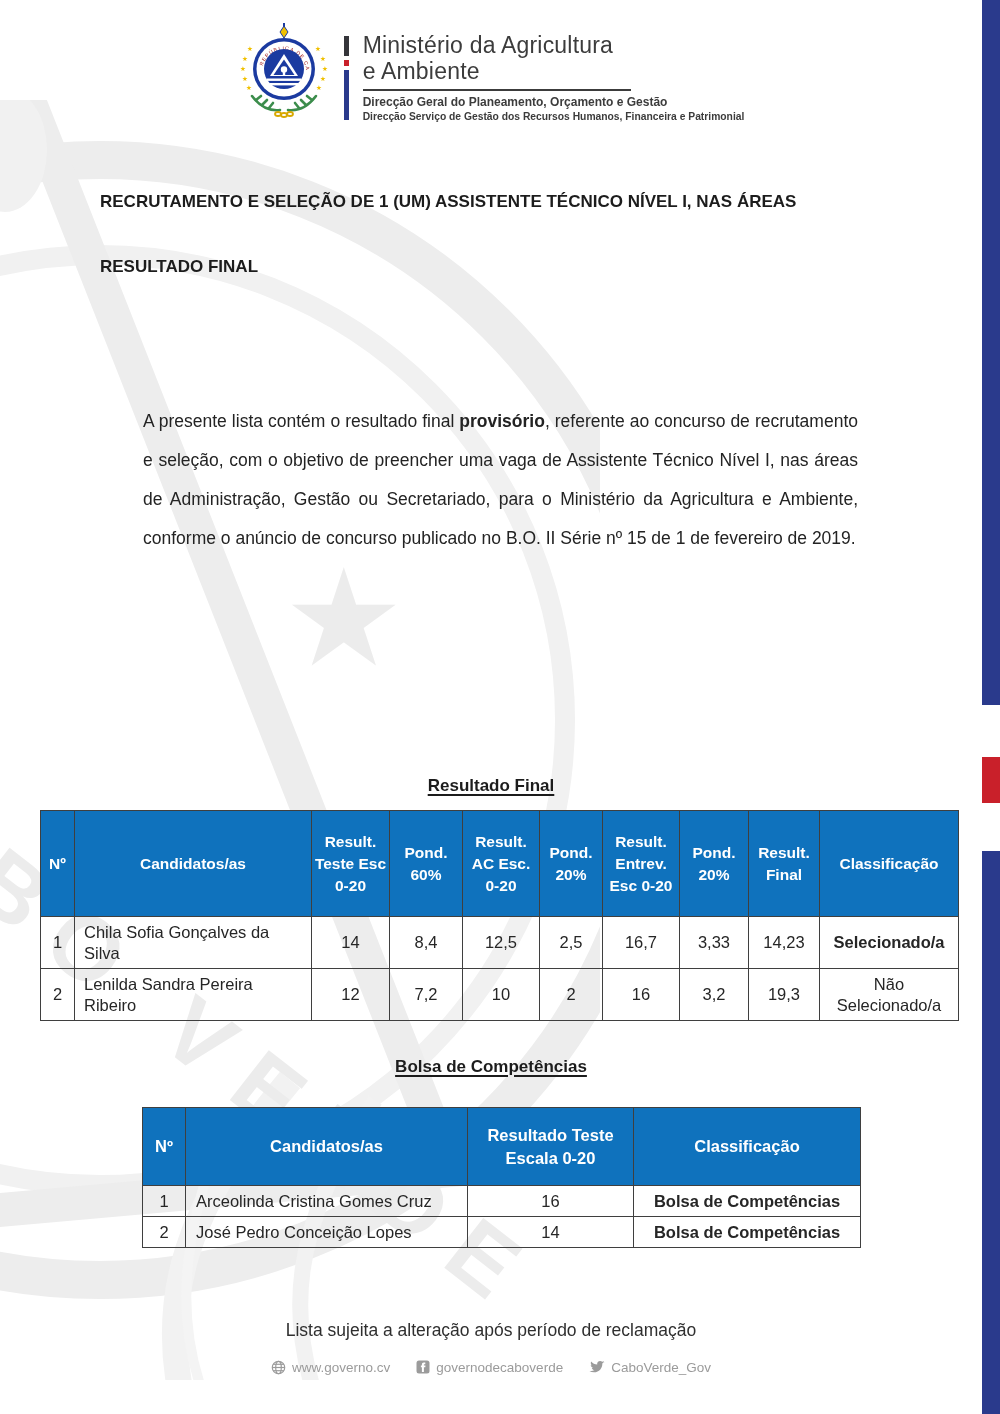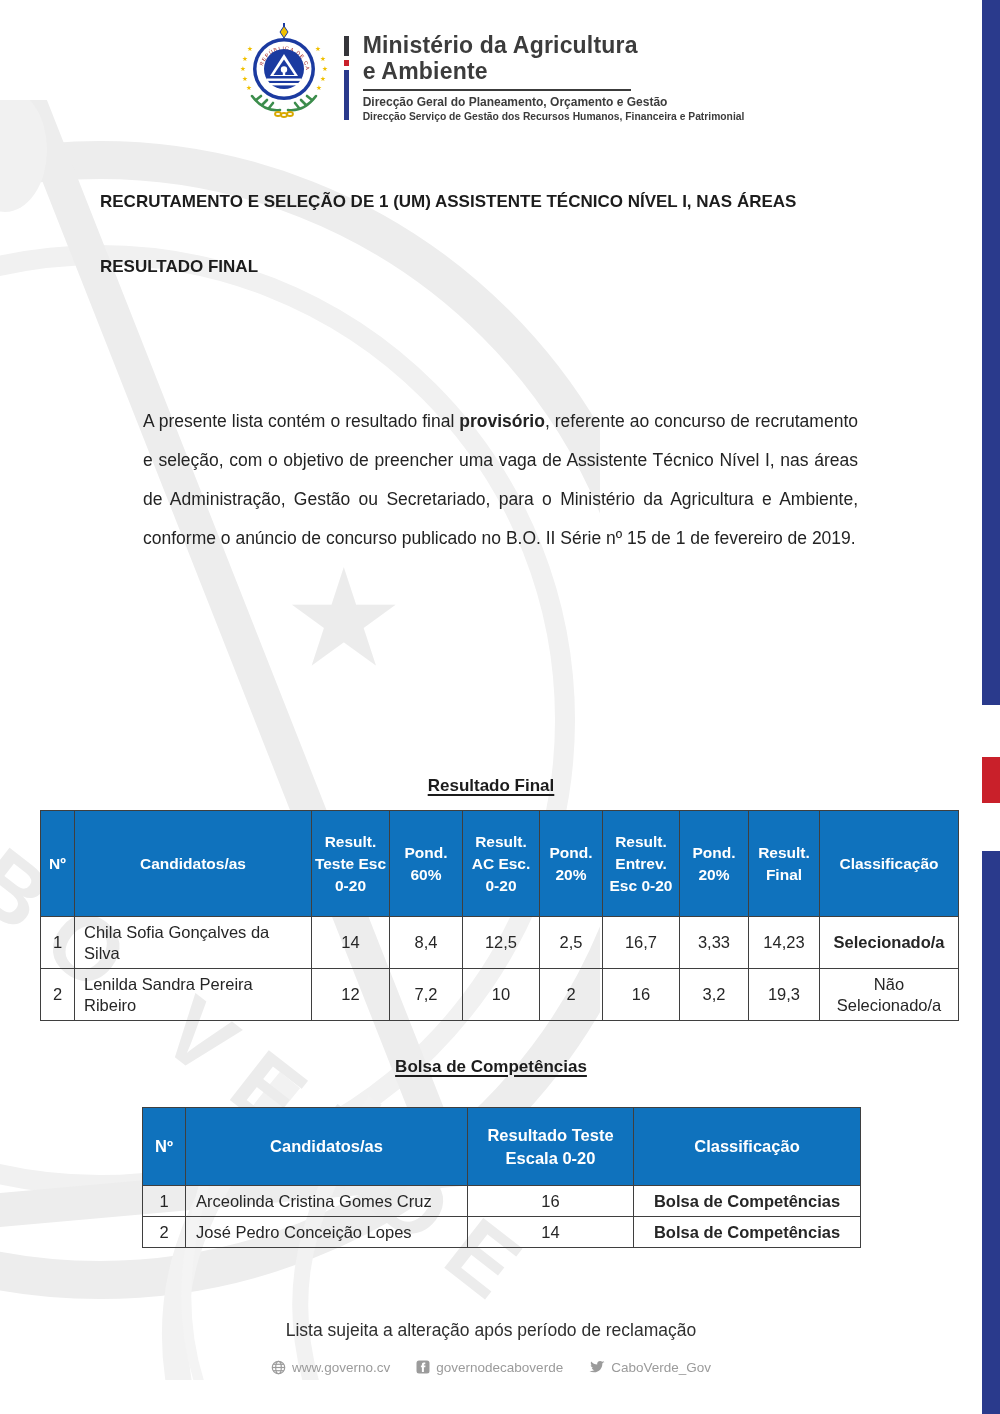--- a/index.html
+++ b/index.html
@@ -18,21 +18,21 @@
   .bar-red         { top:757px; height:46px;  background:#c9202a; }
   .bar-navy-bottom { top:851px; height:563px; background:#2a3a8c; }
   
   .brand { position:absolute; top:22px; left:0; right:18px; display:flex; justify-content:center; align-items:flex-start; gap:14px; }
   .brand-emblem { width:92px; height:96px; flex:0 0 auto; }
   .brand-sep { display:flex; flex-direction:column; align-items:center; margin-top:14px; }
   .sep-dash { width:5px; height:20px; background:#35353a; }
   .sep-dot  { width:5px; height:6px;  background:#c9202a; margin-top:4px; }
   .sep-bar  { width:5px; height:50px; background:#2a3a8c; margin-top:4px; }
   .brand-text { margin-top:10px; }
-  .ministry-line { font-size:23px; line-height:26px; font-weight:700; color:#3c3c3c; letter-spacing:.2px; }
+  .ministry-line { font-size:23px; line-height:26px; font-weight:400; color:#3c3c3c; letter-spacing:.2px; }
   .brand-rule { width:268px; height:2px; background:#3c3c3c; margin:5px 0 4px 0; }
   .direction1 { font-size:12px;   font-weight:700; color:#3c3c3c; }
   .direction2 { font-size:10.3px; font-weight:700; color:#3c3c3c; margin-top:2px; }
   
   .title-block { position:absolute; top:183px; left:100px; right:118px; text-align:left; }
   .title-line { font-size:17px; font-weight:700; color:#1c1c1c; line-height:38px; }
   .concurso  { font-size:17px; font-weight:700; color:#1c1c1c; margin-top:24px; }
   .resultado { font-size:17px; font-weight:700; color:#1c1c1c; margin-top:36px; }
   
   .body-text { position:absolute; top:402px; left:143px; width:715px; }

